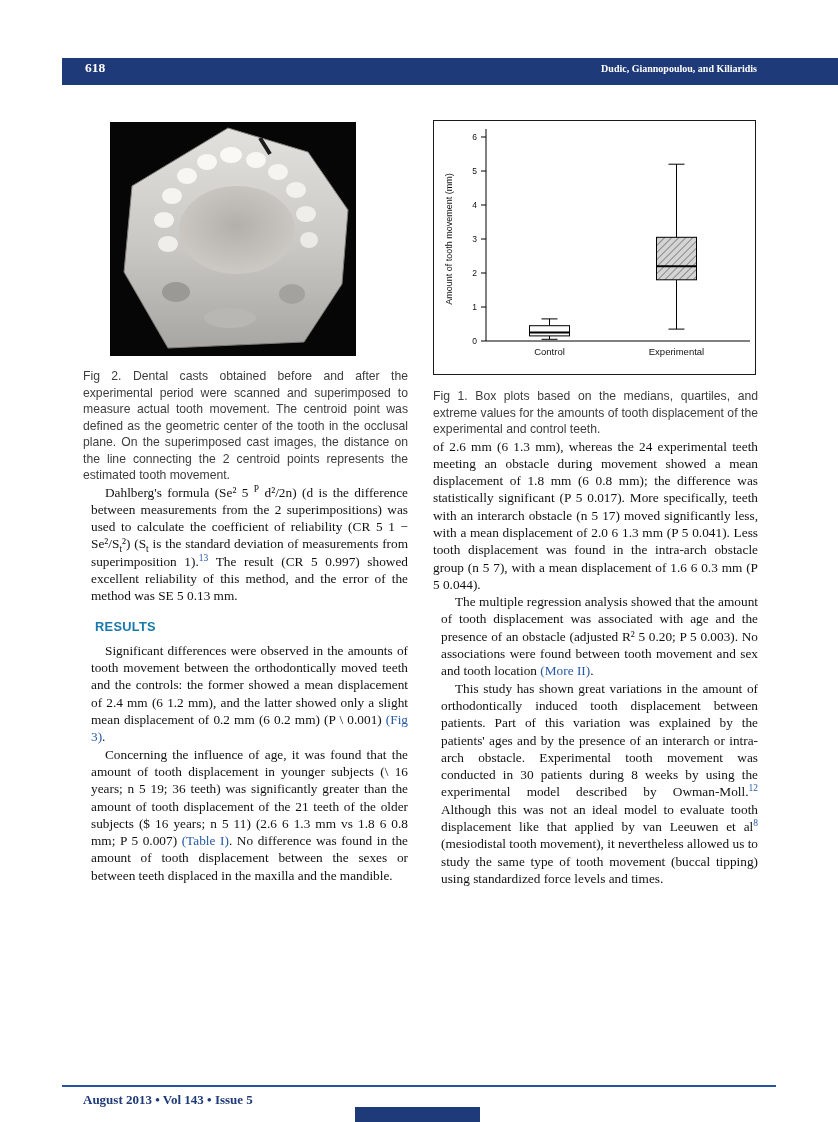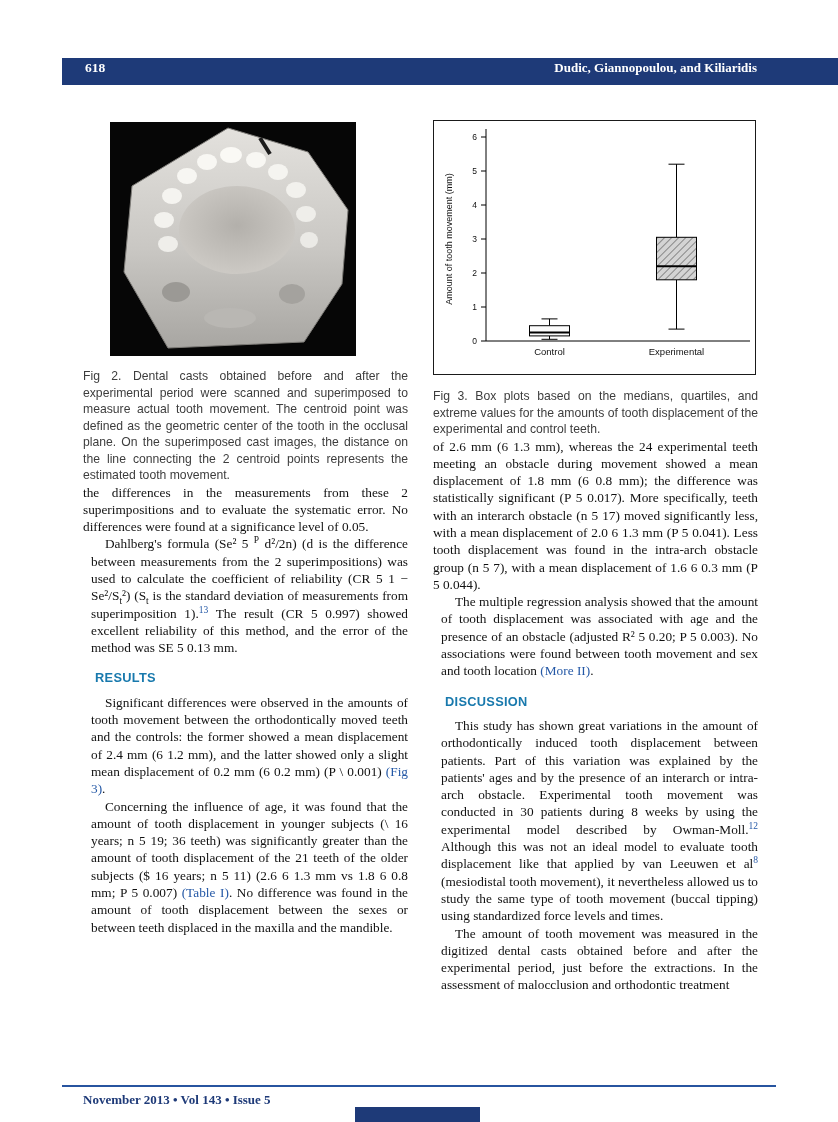--- a/index.html
+++ b/index.html
@@ -4,21 +4,21 @@
 <style>
   html,body{margin:0;padding:0;background:#e9e9e9;}
   .page{position:relative;width:838px;height:1122px;background:#ffffff;margin:0 auto;
         font-family:"Liberation Serif",serif;color:#111;overflow:hidden;}
 
   
   .header-band{position:absolute;top:58px;left:62px;right:0;height:27px;background:#1e3a78;
                display:flex;align-items:center;justify-content:space-between;
                padding:0 81px 7px 23px;box-sizing:border-box;}
   .header-band .pg{color:#fff;font-size:13.5px;font-weight:bold;}
-  .header-band .rh{color:#fff;font-size:13px;font-weight:bold;text-align:center;}
+  .header-band .rh{color:#fff;font-size:10px;font-weight:bold;text-align:center;}
 
   
   .content{position:absolute;top:120px;left:83px;width:675px;display:flex;gap:25px;}
   .col{width:325px;}
 
   
   .fig2-wrap{margin:2px 0 12px 27px;width:246px;height:234px;}
   .fig2-wrap svg{display:block;}
 
   
@@ -94,23 +94,20 @@
           <ellipse cx="182" cy="172" rx="13" ry="10" fill="#a4a29e"></ellipse>
           <ellipse cx="120" cy="196" rx="26" ry="10" fill="#b9b7b3"></ellipse>
 
           <line x1="150" y1="16" x2="160" y2="32" stroke="#1c1c1c" stroke-width="4"></line>
         </svg>
       </div>
 
       <p class="caption">Fig 2. Dental casts obtained before and after the experimental period were scanned and superimposed to measure actual tooth movement. The centroid point was defined as the geometric center of the tooth in the occlusal plane. On the superimposed cast images, the distance on the line connecting the 2 centroid points represents the estimated tooth movement.</p>
 
       <div class="bodytext">
-        <p class="gap-top">
-          <span>the differences in the measurements from these 2 superimpositions and to evaluate the systematic error. No differences were found at a significance level of 0.05.</span>
-        </p>
         <p class="indent">
           <span>Dahlberg's formula (Se² 5 </span><span class="sumglyph">P</span><span> d²/2n) (d is the difference between measurements from the 2 superimpositions) was used to calculate the coefficient of reliability (CR 5 1 − Se²/S</span><span class="sub">t</span><span>²) (S</span><span class="sub">t</span><span> is the standard deviation of measurements from superimposition 1).</span><span class="ref">13</span><span> The result (CR 5 0.997) showed excellent reliability of this method, and the error of the method was SE 5 0.13 mm.</span>
         </p>
 
         <h2 class="sec-heading">RESULTS</h2>
 
         <p class="indent">
           <span>Significant differences were observed in the amounts of tooth movement between the orthodontically moved teeth and the controls: the former showed a mean displacement of 2.4 mm (6 1.2 mm), and the latter showed only a slight mean displacement of 0.2 mm (6 0.2 mm) (P \ 0.001) </span><span class="xref">(Fig 3)</span><span>.</span>
         </p>
         <p class="indent">
@@ -156,41 +153,37 @@
             <line x1="242.5" y1="43.19999999999999" x2="242.5" y2="116.30000000000001" stroke="#000" stroke-width="1"></line>
             <line x1="242.5" y1="158.8" x2="242.5" y2="208.1" stroke="#000" stroke-width="1"></line>
             <line x1="234.5" y1="43.19999999999999" x2="250.5" y2="43.19999999999999" stroke="#000" stroke-width="1"></line>
             <line x1="234.5" y1="208.1" x2="250.5" y2="208.1" stroke="#000" stroke-width="1"></line>
             <rect x="222.5" y="116.30000000000001" width="40" height="42.5" fill="url(#hatch)" stroke="#000" stroke-width="1"></rect>
             <line x1="222.5" y1="145.2" x2="262.5" y2="145.2" stroke="#000" stroke-width="2"></line>
             <text x="242.5" y="234" font-size="9.5" text-anchor="middle" fill="#111">Experimental</text>
           </svg>
       </div>
 
-      <p class="caption">Fig 3. Box plots based on the medians, quartiles, and extreme values for the amounts of tooth displacement of the experimental and control teeth.</p>
+      <p class="caption">Fig 1. Box plots based on the medians, quartiles, and extreme values for the amounts of tooth displacement of the experimental and control teeth.</p>
 
       <div class="bodytext">
         <p class="gap-top">
           <span>of 2.6 mm (6 1.3 mm), whereas the 24 experimental teeth meeting an obstacle during movement showed a mean displacement of 1.8 mm (6 0.8 mm); the difference was statistically significant (P 5 0.017). More specifically, teeth with an interarch obstacle (n 5 17) moved significantly less, with a mean displacement of 2.0 6 1.3 mm (P 5 0.041). Less tooth displacement was found in the intra-arch obstacle group (n 5 7), with a mean displacement of 1.6 6 0.3 mm (P 5 0.044).</span>
         </p>
         <p class="indent">
           <span>The multiple regression analysis showed that the amount of tooth displacement was associated with age and the presence of an obstacle (adjusted R² 5 0.20; P 5 0.003). No associations were found between tooth movement and sex and tooth location </span><span class="xref">(More II)</span><span>.</span>
         </p>
 
-        <h2 class="sec-heading">DISCUSSION</h2>
 
         <p class="indent">
           <span>This study has shown great variations in the amount of orthodontically induced tooth displacement between patients. Part of this variation was explained by the patients' ages and by the presence of an interarch or intra-arch obstacle. Experimental tooth movement was conducted in 30 patients during 8 weeks by using the experimental model described by Owman-Moll.</span><span class="ref">12</span><span> Although this was not an ideal model to evaluate tooth displacement like that applied by van Leeuwen et al</span><span class="ref">8</span><span> (mesiodistal tooth movement), it nevertheless allowed us to study the same type of tooth movement (buccal tipping) using standardized force levels and times.</span>
-        </p>
-        <p class="indent">
-          <span>The amount of tooth movement was measured in the digitized dental casts obtained before and after the experimental period, just before the extractions. In the assessment of malocclusion and orthodontic treatment</span>
         </p>
       </div>
     </div>
   </div>
 
   <div class="footer-rule"></div>
   <div class="footer-row">
-    <span>November 2013 • Vol 143 • Issue 5</span>
+    <span>August 2013 • Vol 143 • Issue 5</span>
   </div>
   <div class="footer-badge"></div>
 
 </div>
 
 </body></html>

